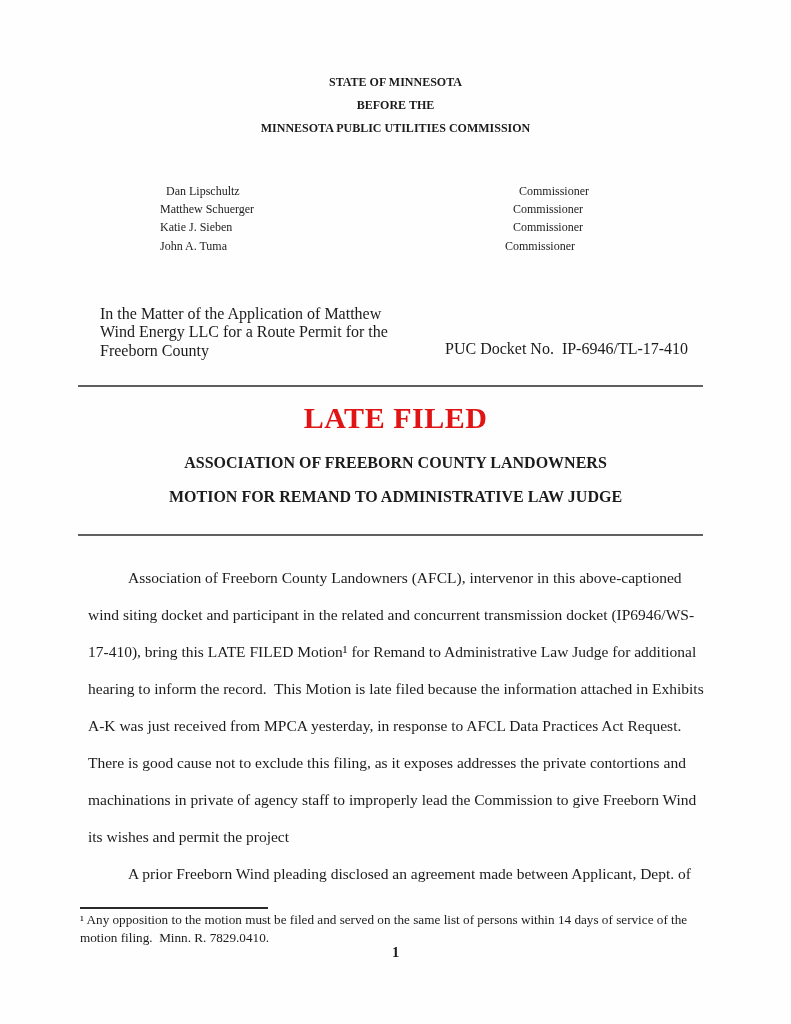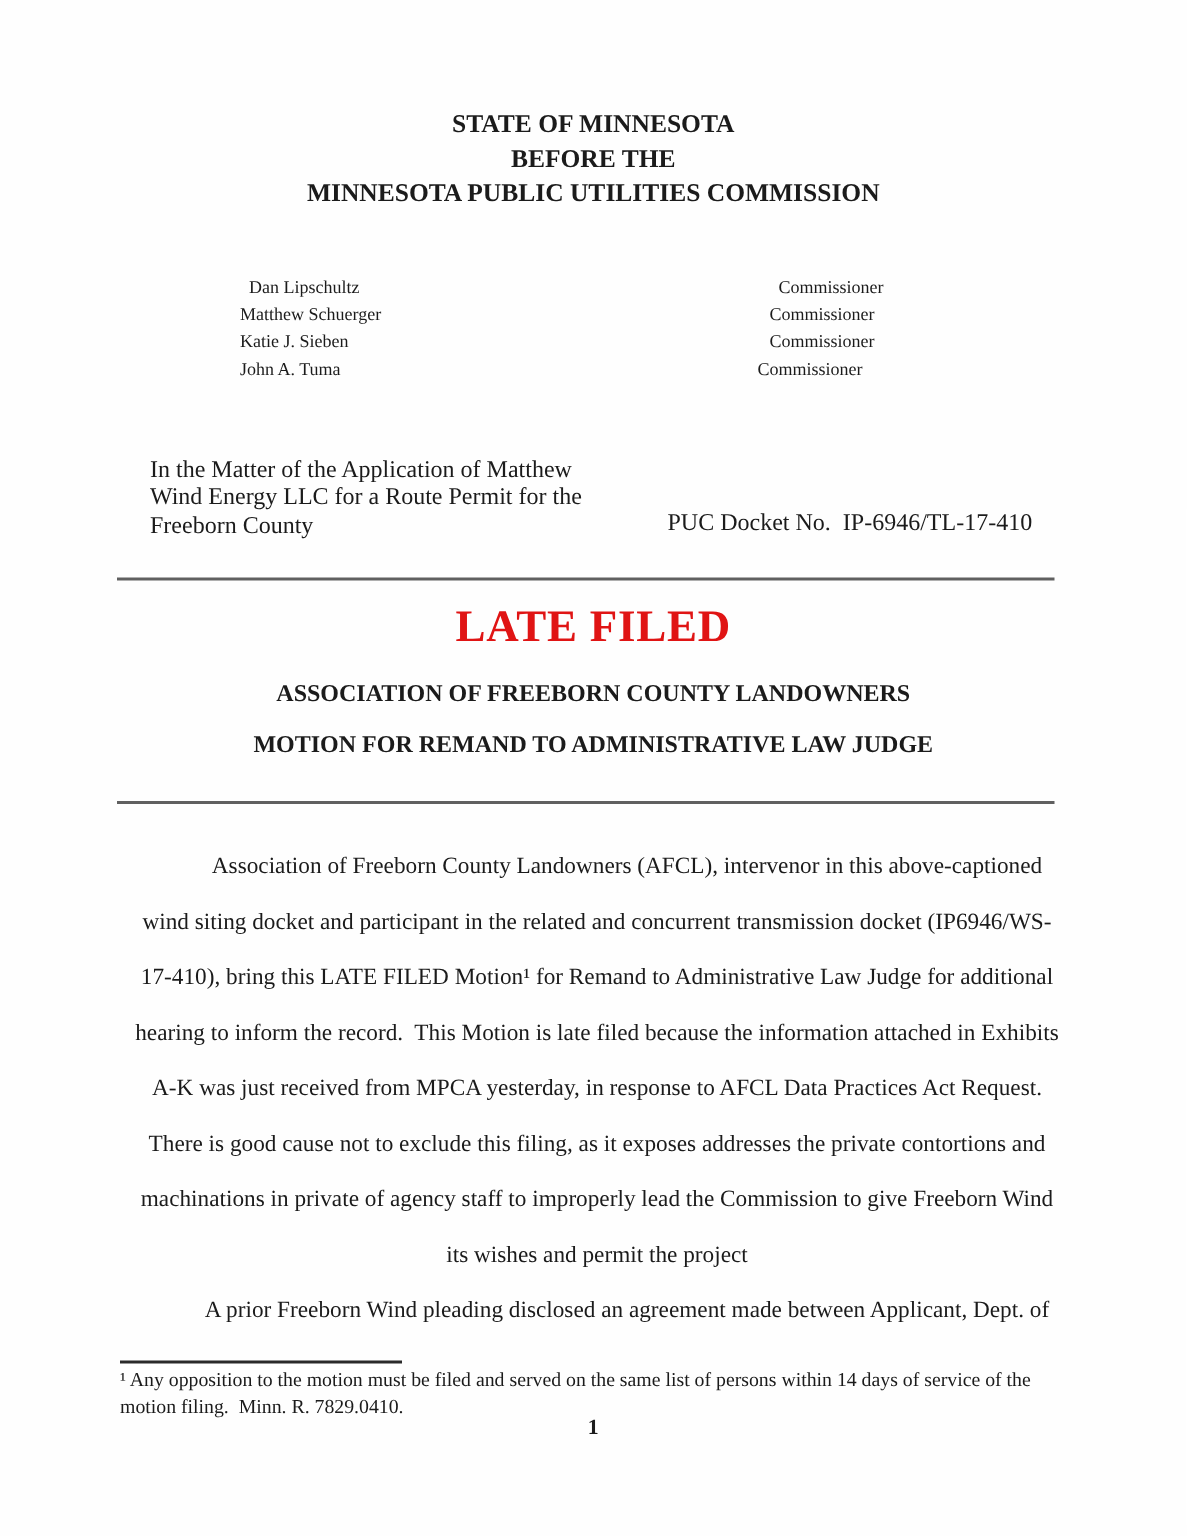--- a/index.html
+++ b/index.html
@@ -10,21 +10,21 @@
     background: #fefefe;
     font-family: "Liberation Serif", "DejaVu Serif", serif;
     color: #1b1b1b;
     overflow: hidden;
   }
   
   .court-header {
     position: absolute;
     top: 71px; left: 0; right: 0;
     text-align: center;
-    font-size: 17px;
+    font-size: 12px;
     font-weight: bold;
     line-height: 23px;
   }
   
   .commissioners {
     position: absolute;
     top: 182px; left: 160px;
     width: 480px;
     font-size: 12px;
     line-height: 18.2px;
@@ -79,21 +79,20 @@
   }
   .subtitle-1 { top: 453px; }
   .subtitle-2 { top: 487px; }
   
   .body-text {
     position: absolute;
     top: 559px; left: 88px;
     width: 620px;
     font-size: 15.5px;
     line-height: 37px;
-    text-align: center;
   }
   .body-text .line { white-space: pre; }
   .body-text .line.indent { padding-left: 40px; }
   
   .footnote-rule {
     position: absolute;
     top: 907px; left: 80px;
     width: 188px;
     border-top: 2px solid #2a2a2a;
   }

